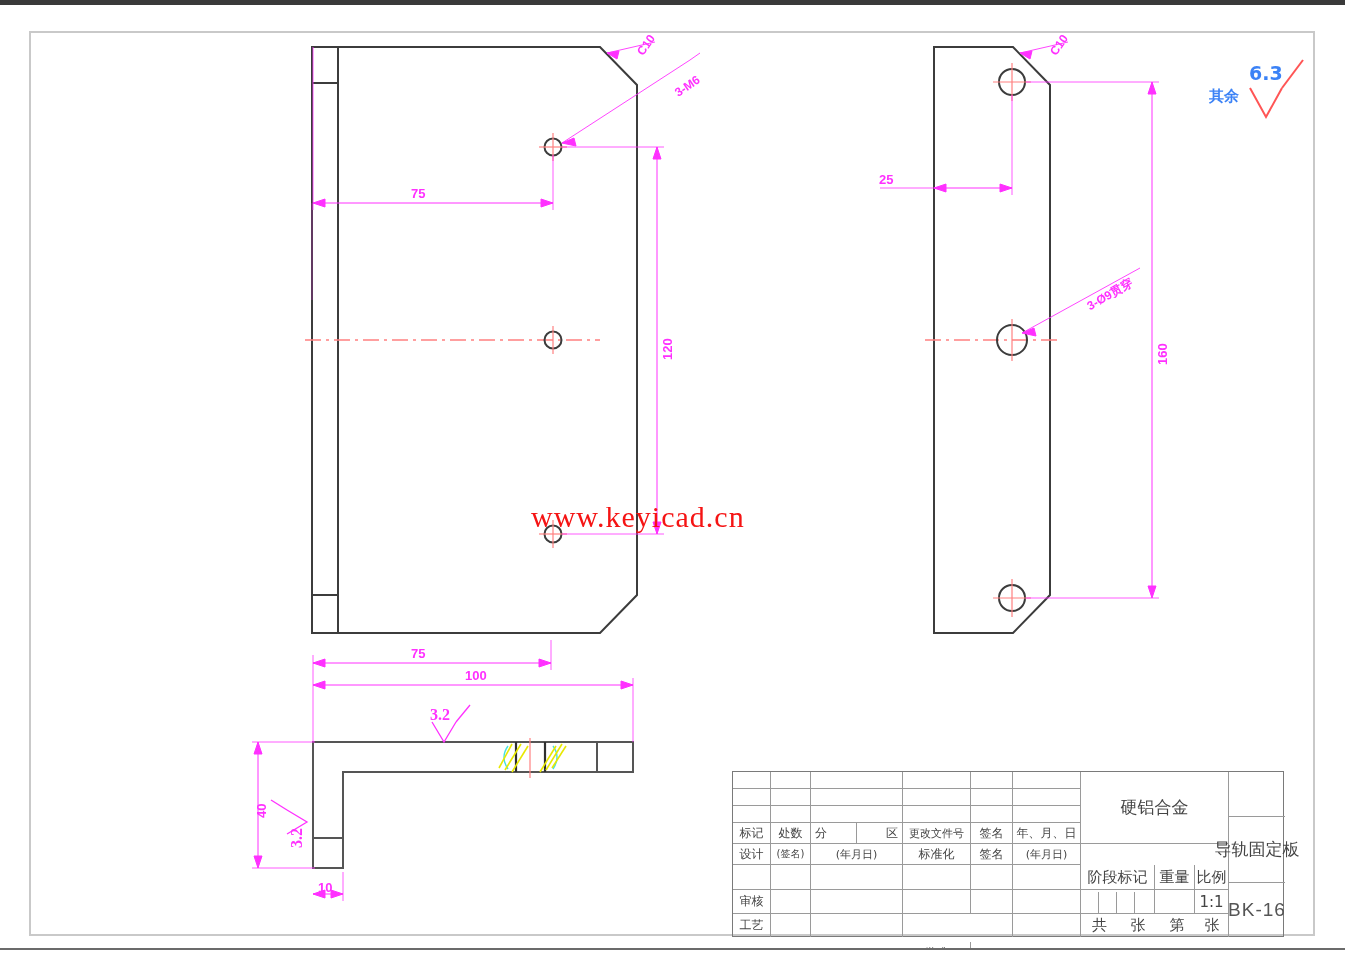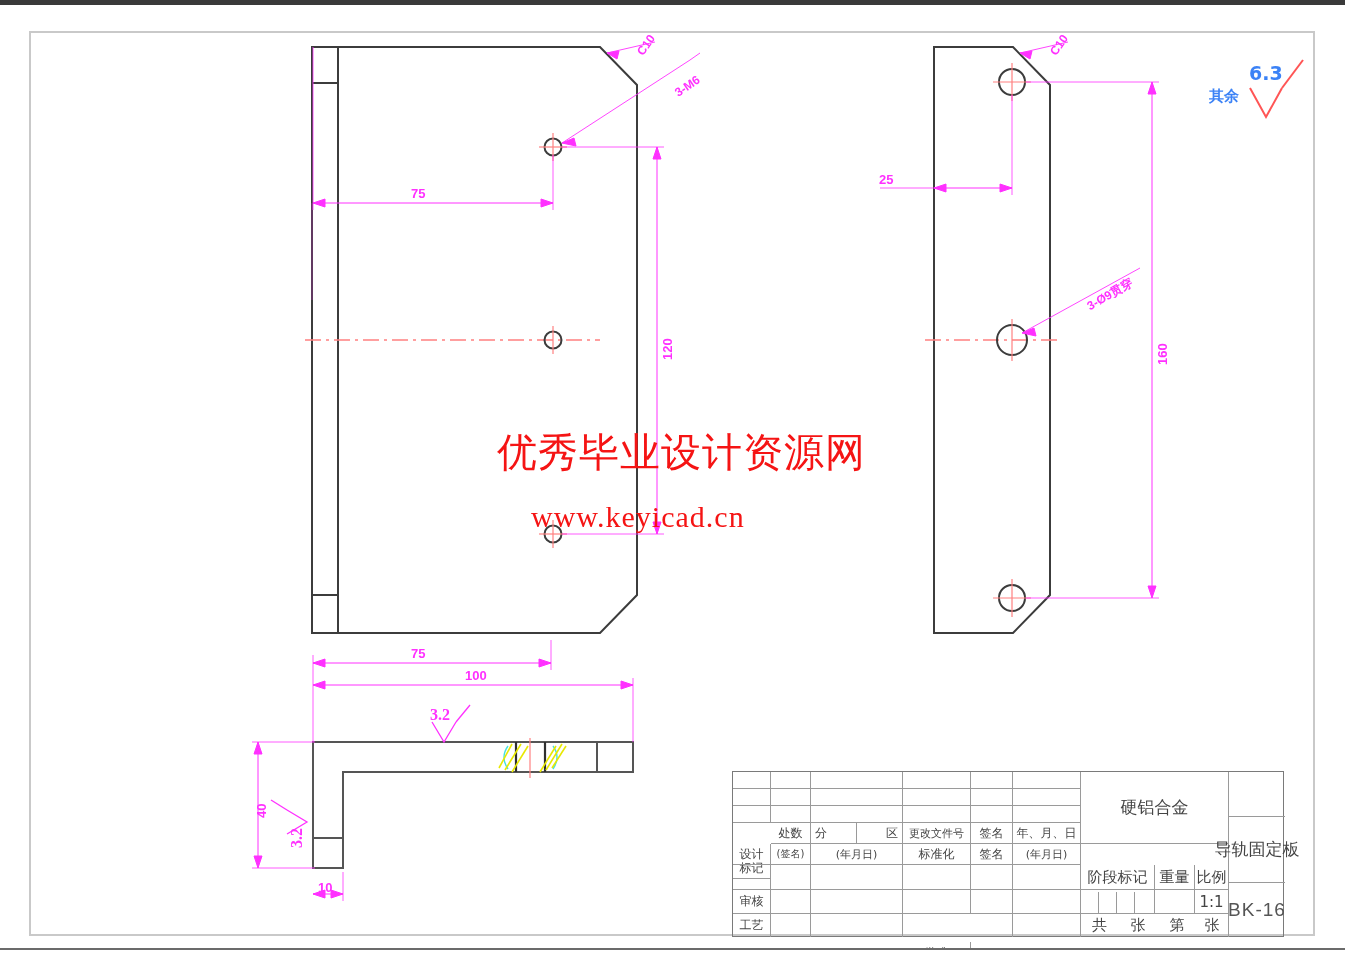--- a/index.html
+++ b/index.html
@@ -294,21 +294,20 @@
       <line x1="287" y1="810" x2="271" y2="800" stroke-width="1.3"></line>
     </g>
 
     <g>
       <path d="M 1250,88 L 1266,117 L 1282,88" fill="none" stroke="#ff5555" stroke-width="2"></path>
       <line x1="1282" y1="88" x2="1303" y2="60" stroke="#ff5555" stroke-width="2"></line>
     </g>
 
   </svg>
 
-  <div class="wm-cn">优秀毕业设计资源网</div>
   <div class="wm-url">www.keyicad.cn</div>
 
   <div class="dimtxt" style="left:411px; top:186px;">75</div>
   <div class="dimtxt vert" style="left:660px; top:360px;">120</div>
   <div class="calltxt" style="left:634px; top:50px; transform:rotate(-55deg); transform-origin:left top;">C10</div>
   <div class="calltxt" style="left:672px; top:88px; transform:rotate(-34deg); transform-origin:left top;">3-M6</div>
 
   <div class="dimtxt" style="left:879px; top:172px;">25</div>
   <div class="dimtxt vert" style="left:1155px; top:365px;">160</div>
   <div class="calltxt" style="left:1047px; top:50px; transform:rotate(-55deg); transform-origin:left top;">C10</div>
@@ -341,21 +340,21 @@
     <div class="cell" style="left:238px;top:17px;width:42px; height:17px;"></div>
     <div class="cell" style="left:280px;top:17px;width:68px; height:17px;"></div>
 
     <div class="cell" style="left:0;   top:34px;width:38px;  height:17px;"></div>
     <div class="cell" style="left:38px;top:34px;width:40px;  height:17px;"></div>
     <div class="cell" style="left:78px;top:34px;width:92px;  height:17px;"></div>
     <div class="cell" style="left:170px;top:34px;width:68px; height:17px;"></div>
     <div class="cell" style="left:238px;top:34px;width:42px; height:17px;"></div>
     <div class="cell" style="left:280px;top:34px;width:68px; height:17px;"></div>
 
-    <div class="cell" style="left:0;   top:51px;width:38px; height:21px;margin-top:35px;">标记</div>
+    <div class="cell" style="left:0;   top:51px;width:38px; height:21px;">标记</div>
     <div class="cell" style="left:38px;top:51px;width:40px; height:21px;">处数</div>
     <div class="cell" style="left:78px;top:51px;width:46px; height:21px; justify-content:flex-start; padding-left:4px;">分</div>
     <div class="cell" style="left:124px;top:51px;width:46px; height:21px; justify-content:flex-end; padding-right:4px;">区</div>
     <div class="cell" style="left:170px;top:51px;width:68px; height:21px; font-size:11px;">更改文件号</div>
     <div class="cell" style="left:238px;top:51px;width:42px; height:21px;">签名</div>
     <div class="cell" style="left:280px;top:51px;width:68px; height:21px;">年、月、日</div>
 
     <div class="cell" style="left:0;   top:72px;width:38px; height:21px;">设计</div>
     <div class="cell" style="left:38px;top:72px;width:40px; height:21px; font-size:10px;">(签名)</div>
     <div class="cell" style="left:78px;top:72px;width:92px; height:21px; font-size:11px;">(年月日)</div>

